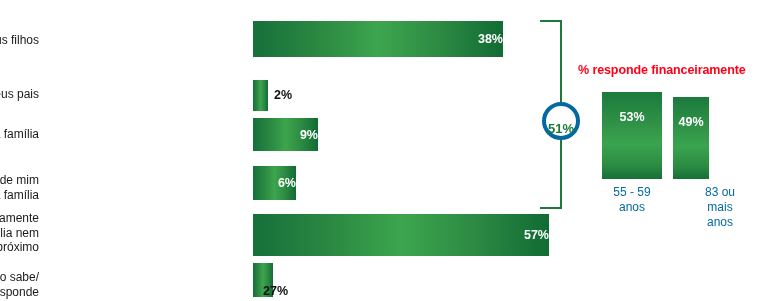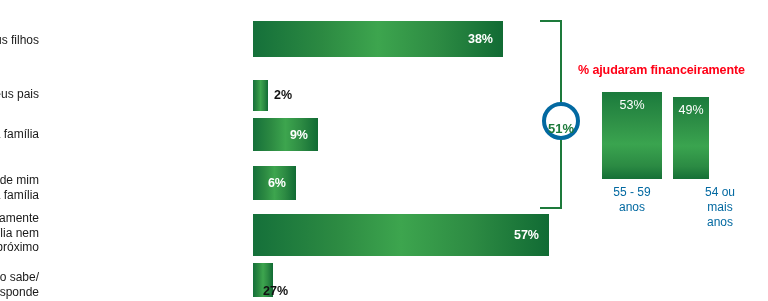--- a/index.html
+++ b/index.html
@@ -23,21 +23,21 @@
     color:#1a1a1a;
     white-space:pre-line;
   }
   .bar{
     position:absolute;left:253px;
     background:linear-gradient(90deg,#15703a 0%, #2c8a42 28%, #3da54e 50%, #2d8b43 74%, #116b34 100%);
     display:flex;align-items:center;justify-content:flex-end;
   }
   .bar-value-in{
     font-size:12.5px;font-weight:bold;color:#ffffff;
-    padding-right:10px;white-space:nowrap;
+    white-space:nowrap;
   }
   .bar-value-out{
     position:absolute;
     font-size:12.5px;font-weight:bold;color:#111111;
     white-space:nowrap;
   }
 
   
   .bracket{
     position:absolute;
@@ -65,22 +65,22 @@
     position:absolute;left:0;top:63px;
     font-size:12.5px;font-weight:bold;color:#ff0016;
     white-space:nowrap;letter-spacing:-.1px;
   }
   .vbar{
     position:absolute;
     background:linear-gradient(180deg,#1b7a3c 0%, #2f9147 35%, #3aa44f 60%, #2b8a43 85%, #157036 100%);
     display:flex;align-items:flex-start;justify-content:center;
   }
   .vbar-value{
-    font-size:12.5px;font-weight:normal;color:#ffffff;
-    margin-top:6px;
+    font-size:12.5px;font-weight:bold;color:#ffffff;
+    margin-top:18px;
   }
   .vbar-label{
     position:absolute;
     text-align:center;
     font-size:12px;line-height:15px;color:#0369a1;
     white-space:pre-line;
   }
 </style>
 </head>
 <body>
@@ -125,29 +125,29 @@
   <div class="bracket" style="left:540px;top:20px;width:22px;height:1px;border-bottom:none;border-right:none;border-top:2px solid #1d7a3b;"></div>
   <div class="bracket-stem" style="left:560px;top:20px;height:83px;"></div>
   <div class="bracket-stem" style="left:560px;top:140px;height:69px;"></div>
   <div class="bracket" style="left:540px;top:207px;width:22px;height:1px;border-bottom:none;border-right:none;border-top:2px solid #1d7a3b;"></div>
   <div class="callout-circle" style="left:542px;top:102px;">
     <span>51%</span>
   </div>
 
   <div class="right-panel">
 
-    <div class="right-title">% ajudaram financeiramente</div>
+    <div class="right-title">% responde financeiramente</div>
 
     <div class="vbar" style="left:24px;top:92px;width:60px;height:87px;">
       <span class="vbar-value">53%</span>
     </div>
     <div class="vbar-label" style="left:14px;top:185px;width:80px;">55 - 59
 anos</div>
 
     <div class="vbar" style="left:95px;top:97px;width:36px;height:82px;">
       <span class="vbar-value">49%</span>
     </div>
-    <div class="vbar-label" style="left:102px;top:185px;width:80px;">54 ou
+    <div class="vbar-label" style="left:102px;top:185px;width:80px;">83 ou
 mais
 anos</div>
   </div>
 
 </div>
 
 </body></html>

